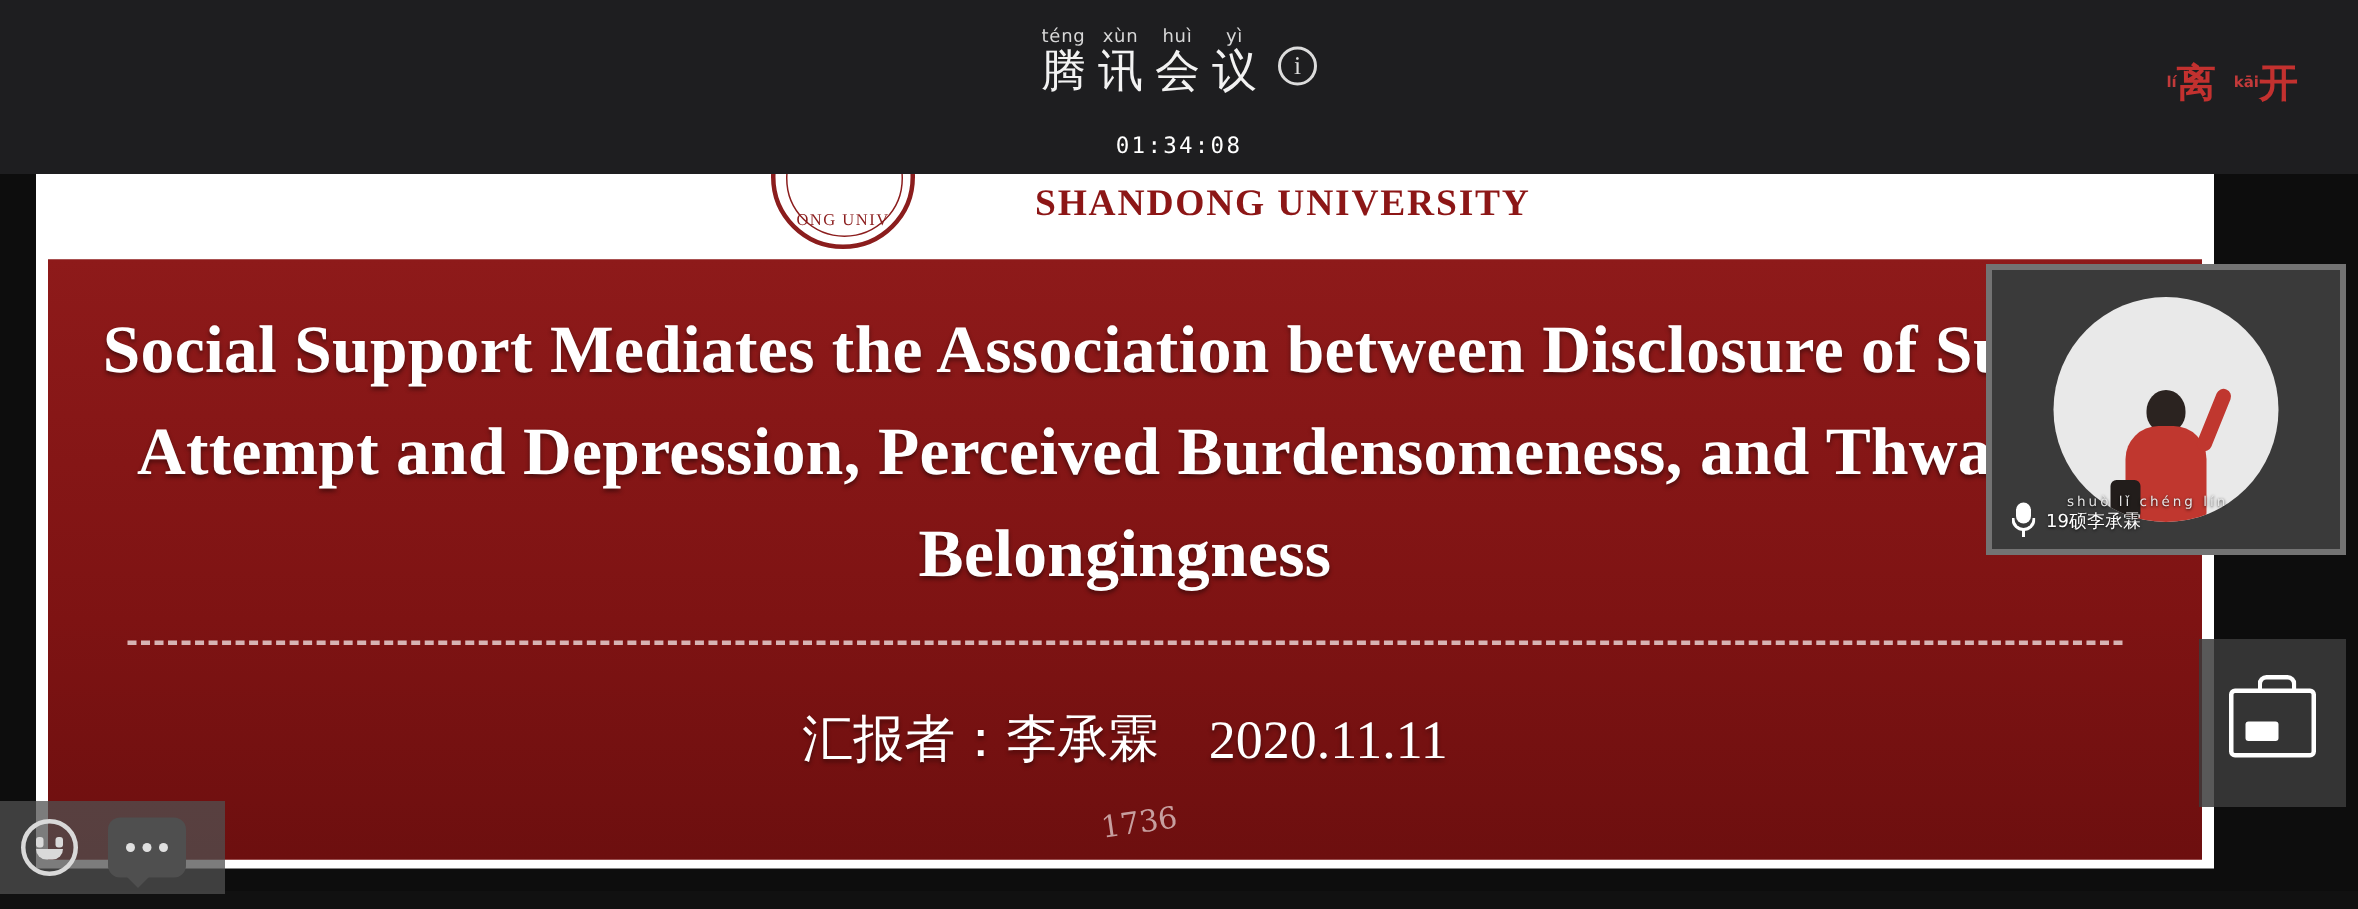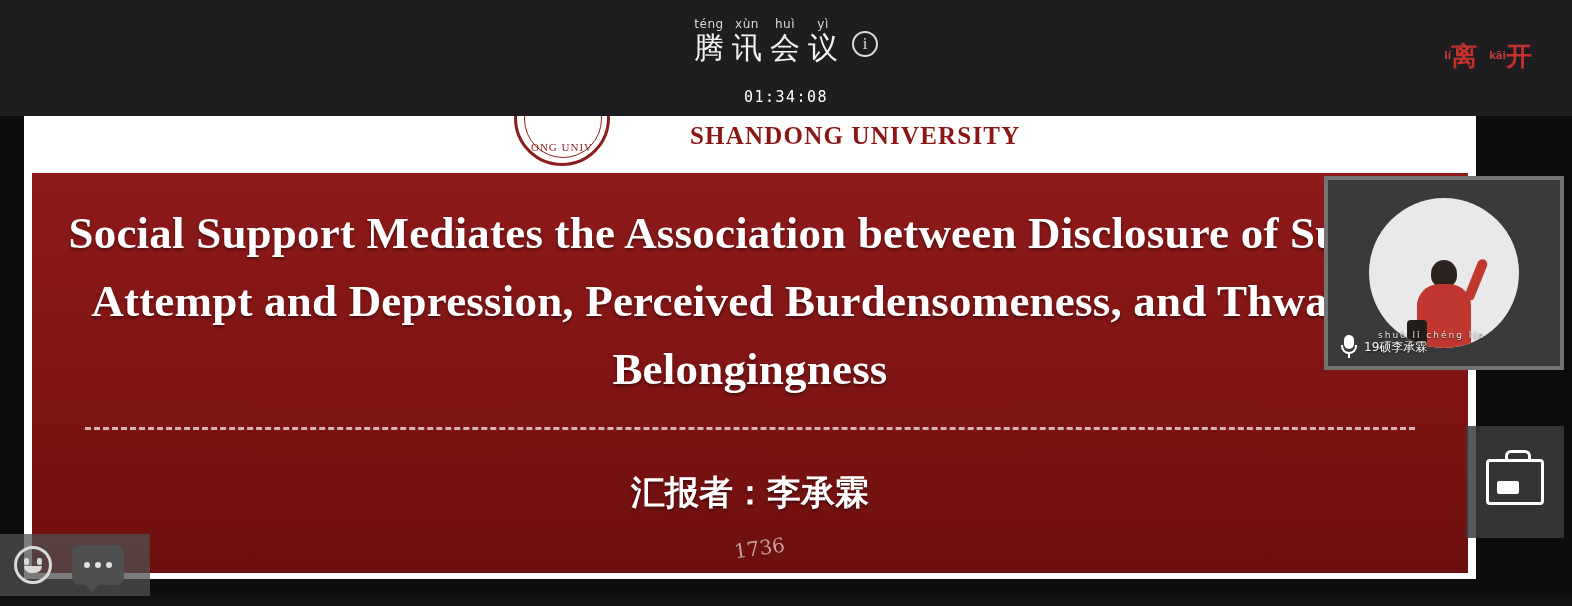--- a/index.html
+++ b/index.html
@@ -131,21 +131,21 @@
     opacity: .85;
   }
   .slide-footer {
     margin-top: 40px;
     width: 1330px;
     display: flex; align-items: center; justify-content: center;
     gap: 33px;
     color: #ffffff;
     font-family: "DejaVu Sans", sans-serif;
     font-size: 34px;
-    font-weight: 700;
+    font-weight: 400;
     text-shadow: 0 2px 3px rgba(0,0,0,.4);
   }
   .footer-item { white-space: nowrap; }
   .footer-date { font-family: "Liberation Serif", serif; font-size: 36px; }
 
   
   .watermark {
     position: absolute; left: 710px; top: 420px;
     color: #d7b9b9; font-size: 20px;
     font-family: "DejaVu Serif", serif;
@@ -342,20 +342,21 @@
           <span class="seal-text">ONG UNIV</span>
         </div>
         <div class="uni-name">SHANDONG UNIVERSITY</div>
       </div>
 
       <div class="slide-body">
         <div class="slide-title">Social Support Mediates the Association between Disclosure of Suicide Attempt and Depression, Perceived Burdensomeness, and Thwarted Belongingness</div>
         <div class="divider"></div>
         <div class="slide-footer">
           <span class="footer-item">汇报者：李承霖</span>
+          <span class="footer-item footer-date">2020.11.11</span>
         </div>
       </div>
 
       <div class="watermark">1736</div>
     </div>
 
     <div class="self-video">
       <div class="avatar-circle">
         <div class="person">
           <div class="head"></div>

